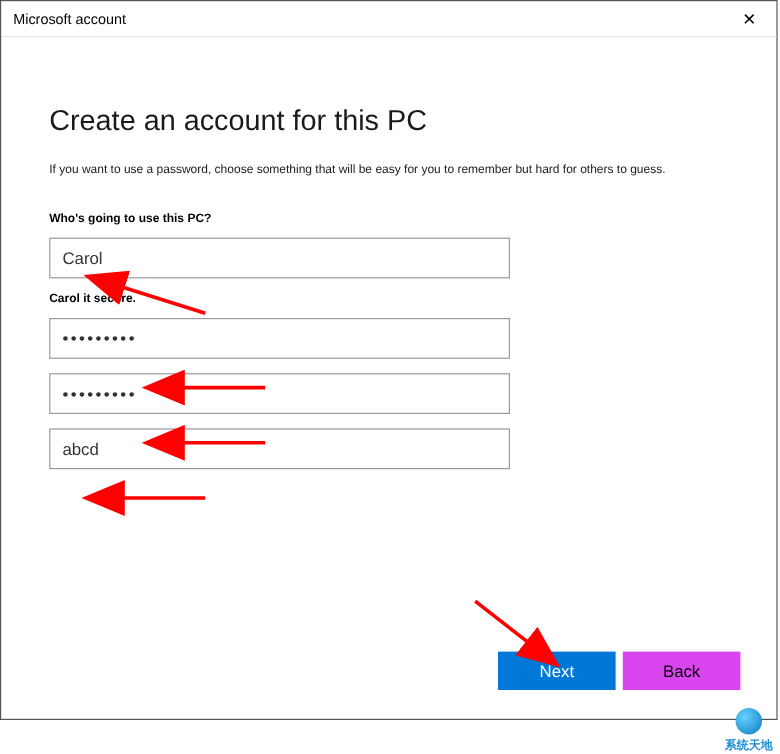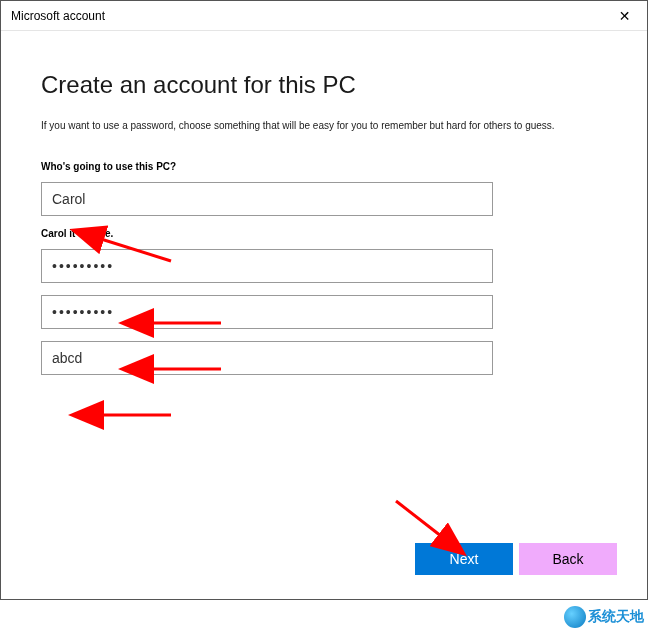--- a/index.html
+++ b/index.html
@@ -2,31 +2,31 @@
 <html><head>
   <meta charset="utf-8">
   <style>
     * { margin: 0; padding: 0; box-sizing: border-box; }
     html, body { width: 650px; height: 628px; font-family: "Segoe UI", Tahoma, sans-serif; background: #fff; overflow: hidden; }
     .outer { width: 648px; height: 600px; border: 1px solid #555; position: relative; background: #fff; }
     .titlebar { height: 30px; border-bottom: 1px solid #e5e5e5; display: flex; align-items: center; padding-left: 10px; font-size: 12px; color: #000; text-align: right; }
     .titlebar-spacer { flex: 1; }
     .close-btn { width: 45px; height: 30px; display: flex; align-items: center; justify-content: center; font-size: 14px; font-family: Arial, sans-serif; cursor: pointer; }
     .content { padding: 40px 40px 0 40px; }
-    .heading { font-size: 24px; font-weight: 400; color: #1a1a1a; margin-bottom: 20px; }
+    .heading { font-size: 24px; font-weight: 400; color: #1a1a1a; margin-bottom: 20px; margin-top: 16px; }
     .description { font-size: 10px; color: #1a1a1a; line-height: 1.4; margin-bottom: 28px; }
     .section-label { font-size: 10px; font-weight: 600; color: #000; margin-bottom: 10px; }
-    .field { width: 452px; height: 34px; border: 1px solid #999; padding: 0 10px; font-size: 14px; font-family: inherit; outline: none; margin-bottom: 12px; color: #333; background: #fff; }
+    .field { width: 384px; height: 34px; border: 1px solid #999; padding: 0 10px; font-size: 14px; font-family: inherit; outline: none; margin-bottom: 12px; color: #333; background: #fff; }
     .field.pw { letter-spacing: 2px; }
     .button-row { position: absolute; bottom: 24px; right: 30px; display: flex; gap: 6px; align-items: flex-end; }
     .btn { width: 98px; height: 32px; border: none; font-size: 14px; font-family: inherit; cursor: pointer; }
     .btn-primary { background: #0078d7; color: #fff; }
-    .btn-secondary { background: #f0abfc; color: #000; }
+    .btn-secondary { background: #d946ef; color: #000; }
     .annotations { position: absolute; top: 0; left: 0; pointer-events: none; }
-    .watermark { position: absolute; right: 6px; bottom: 0; font-size: 14px; color: #1b8fd6; font-weight: 600; display: flex; align-items: center; gap: 2px; }
+    .watermark { position: absolute; right: 6px; bottom: 0; font-size: 10px; color: #1b8fd6; font-weight: 600; display: flex; align-items: center; gap: 2px; flex-direction: column; }
     .watermark-icon { width: 22px; height: 22px; border-radius: 50%; background: radial-gradient(circle at 35% 35%, #66d0ff, #0a7bc2); position: relative; }
   </style>
 </head>
 <body>
 
 <div class="outer">
 
   <div class="titlebar">
     <span>Microsoft account</span>
     <div class="titlebar-spacer"></div>

